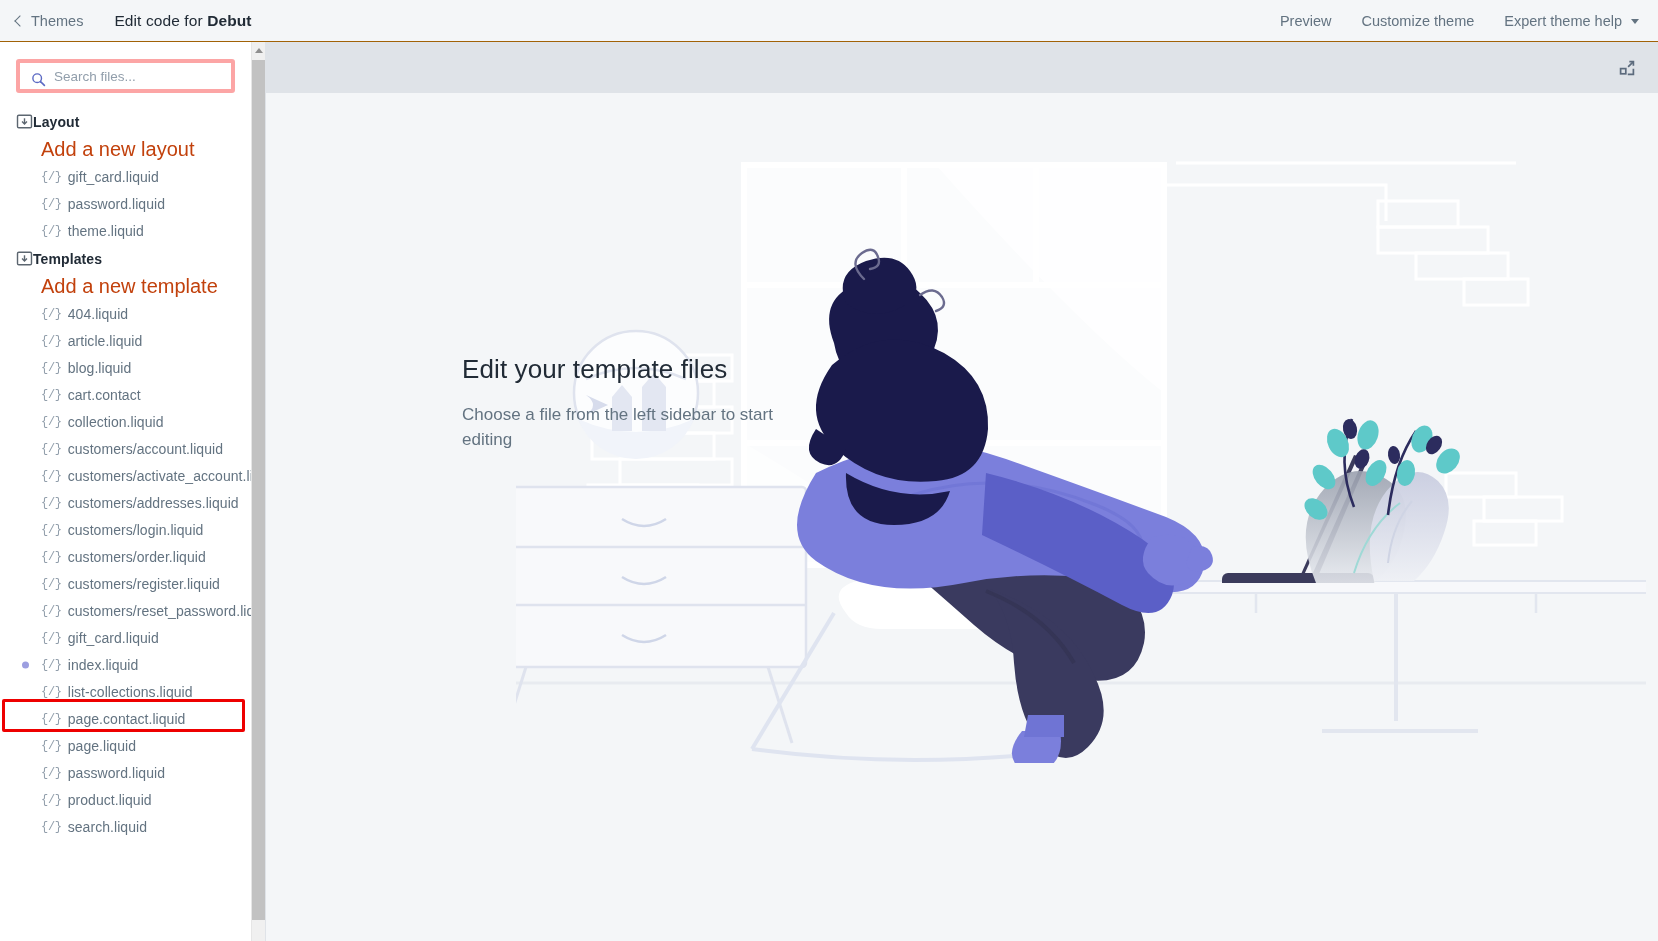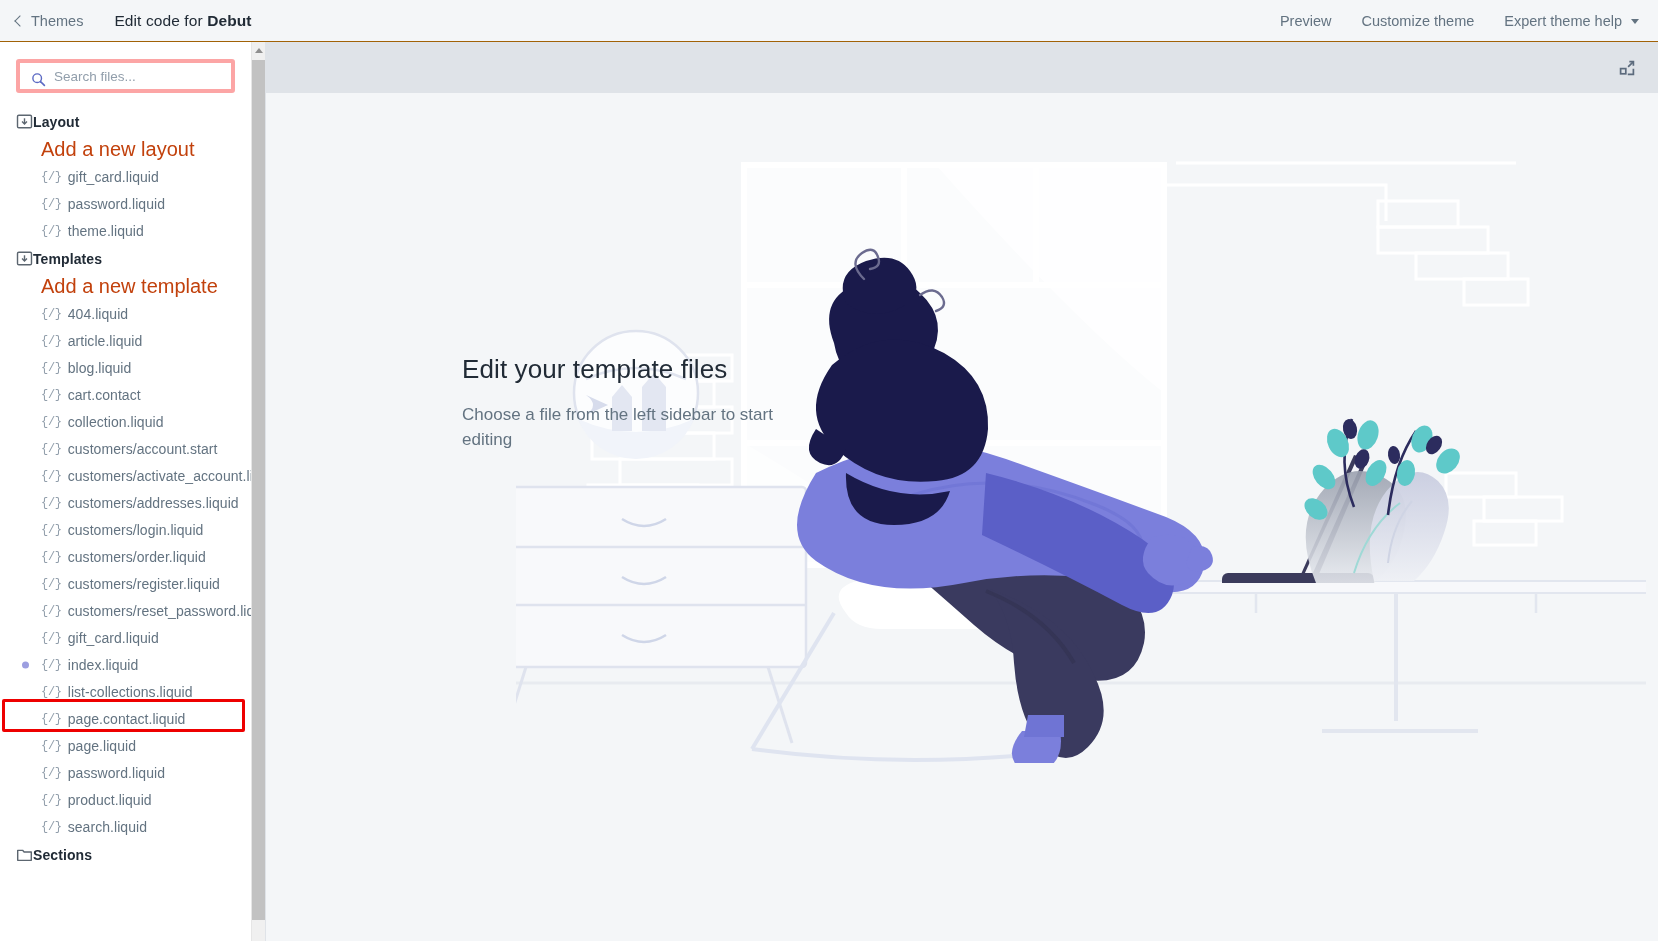--- a/index.html
+++ b/index.html
@@ -271,21 +271,21 @@
       <div class="file-row">
         <span class="braces">{/}</span>
         <span class="fn">cart.contact</span>
       </div>
       <div class="file-row">
         <span class="braces">{/}</span>
         <span class="fn">collection.liquid</span>
       </div>
       <div class="file-row">
         <span class="braces">{/}</span>
-        <span class="fn">customers/account.start</span>
+        <span class="fn">customers/account.liquid</span>
       </div>
       <div class="file-row">
         <span class="braces">{/}</span>
         <span class="fn">customers/activate_account.liquid</span>
       </div>
       <div class="file-row">
         <span class="braces">{/}</span>
         <span class="fn">customers/addresses.liquid</span>
       </div>
       <div class="file-row">
@@ -329,26 +329,20 @@
         <span class="braces">{/}</span>
         <span class="fn">password.liquid</span>
       </div>
       <div class="file-row">
         <span class="braces">{/}</span>
         <span class="fn">product.liquid</span>
       </div>
       <div class="file-row">
         <span class="braces">{/}</span>
         <span class="fn">search.liquid</span>
-      </div>
-      <div class="folder-row">
-        <svg viewBox="0 0 18 18" width="17" height="17">
-          <path d="M1.8 4.6 h5.2 l1.6 1.8 h7.6 v8.8 h-14.4 Z" fill="none" stroke="#5c6670" stroke-width="1.5" stroke-linejoin="round"></path>
-        </svg>
-        <span class="fname">Sections</span>
       </div>
     </div>
 
   <div id="annot-box"></div>
 </div>
 
 <div id="sb-scroll">
   <div id="sb-arrow-up">
     <i></i>
   </div>

